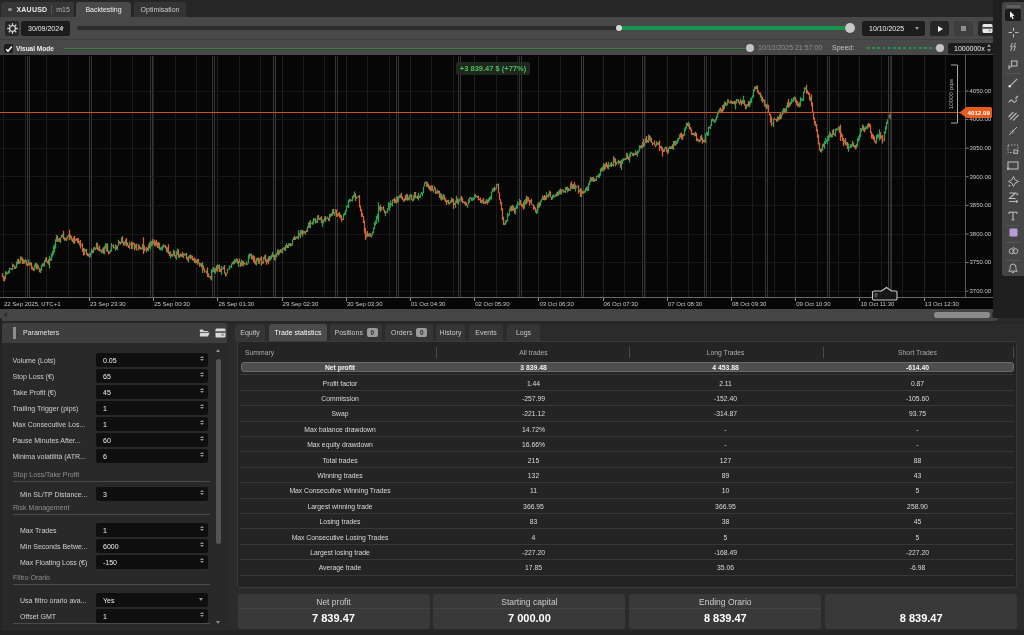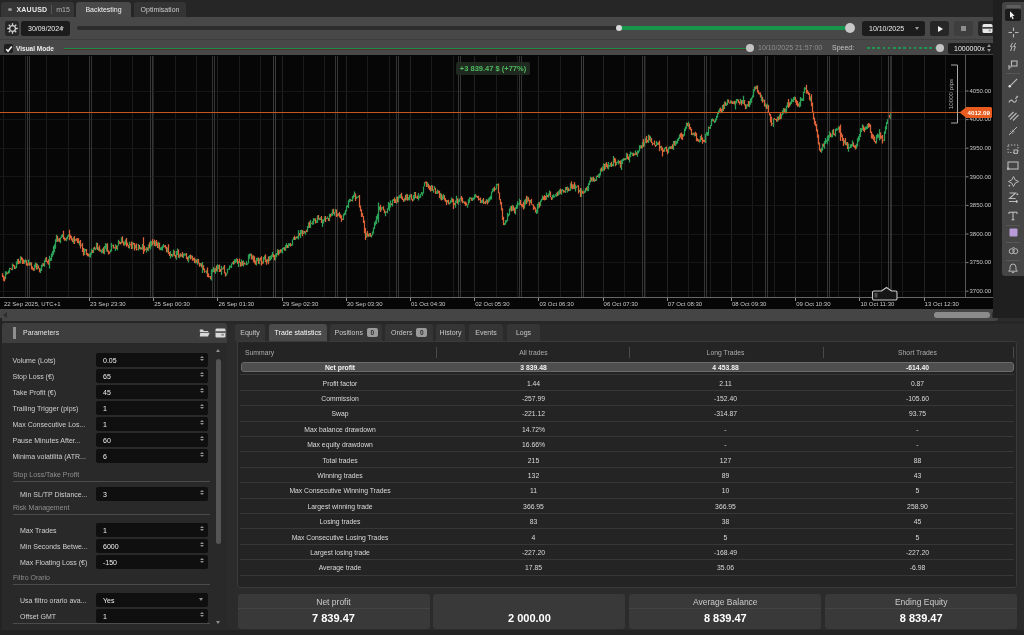--- a/index.html
+++ b/index.html
@@ -703,27 +703,27 @@
       </div>
   </div>
 
   <div id="summary-divider" class="abs"></div>
   <div id="summary-boxes">
       <div class="sumbox abs" style="left: 237.5px;">
         <div class="slabel">Net profit</div>
         <div class="svalue">7 839.47</div>
       </div>
       <div class="sumbox abs" style="left: 433.4px;">
-        <div class="svalue">2 000.00</div>
+        <div class="slabel">Starting capital</div>
+        <div class="svalue">7 000.00</div>
       </div>
       <div class="sumbox abs" style="left: 629.3px;">
-        <div class="slabel">Average Balance</div>
+        <div class="slabel">Ending Orario</div>
         <div class="svalue">8 839.47</div>
       </div>
       <div class="sumbox abs" style="left: 825.2px;">
-        <div class="slabel">Ending Equity</div>
         <div class="svalue">8 839.47</div>
       </div>
     </div>
 
   <div id="left-edge" class="abs"></div>
   <div id="bottom-strip" class="abs"></div>
 </div>
 
 </body></html>

